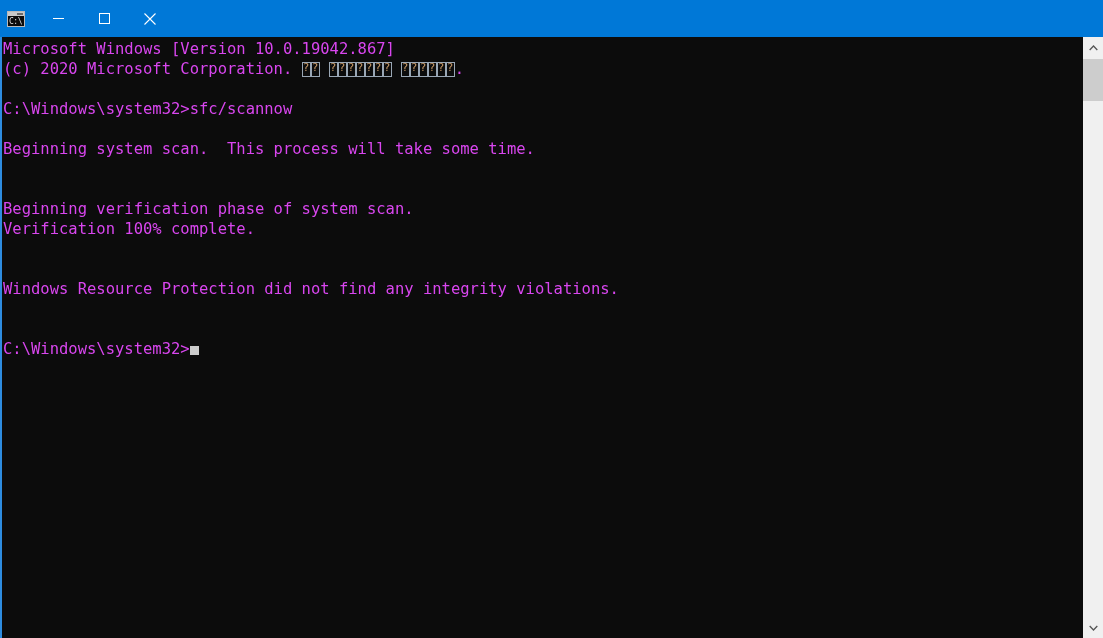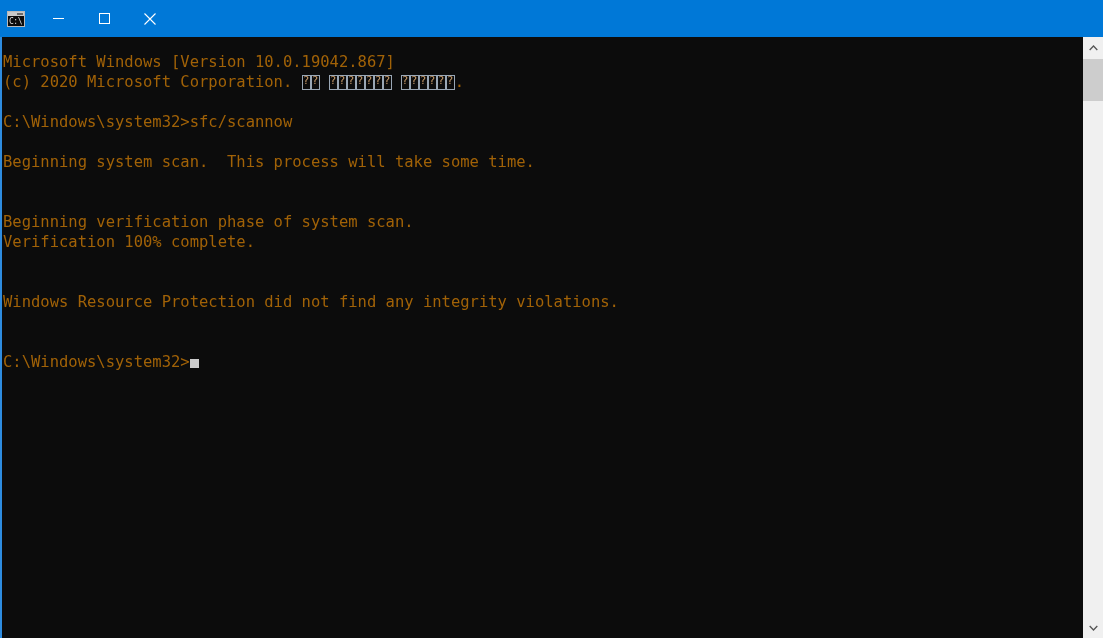--- a/index.html
+++ b/index.html
@@ -74,25 +74,25 @@
   
   .body-area {
     flex:1 1 auto;
     display:flex;
     min-height:0;
     background:#0c0c0c;
   }
   .console {
     flex:1 1 auto;
     background:#0c0c0c;
-    color:#a16207;
+    color:#d946ef;
     font-family:"DejaVu Sans Mono", monospace;
     font-size:15.5px;
     line-height:20px;
-    padding:15px 0 0 1px;
+    padding:2px 0 0 1px;
     white-space:pre;
     overflow:hidden;
     min-width:0;
   }
   .cline { height:20px; white-space:pre; }
   .cursor {
     display:inline-block;
     width:9px; height:9px;
     background:#cccccc;
     vertical-align:baseline;

